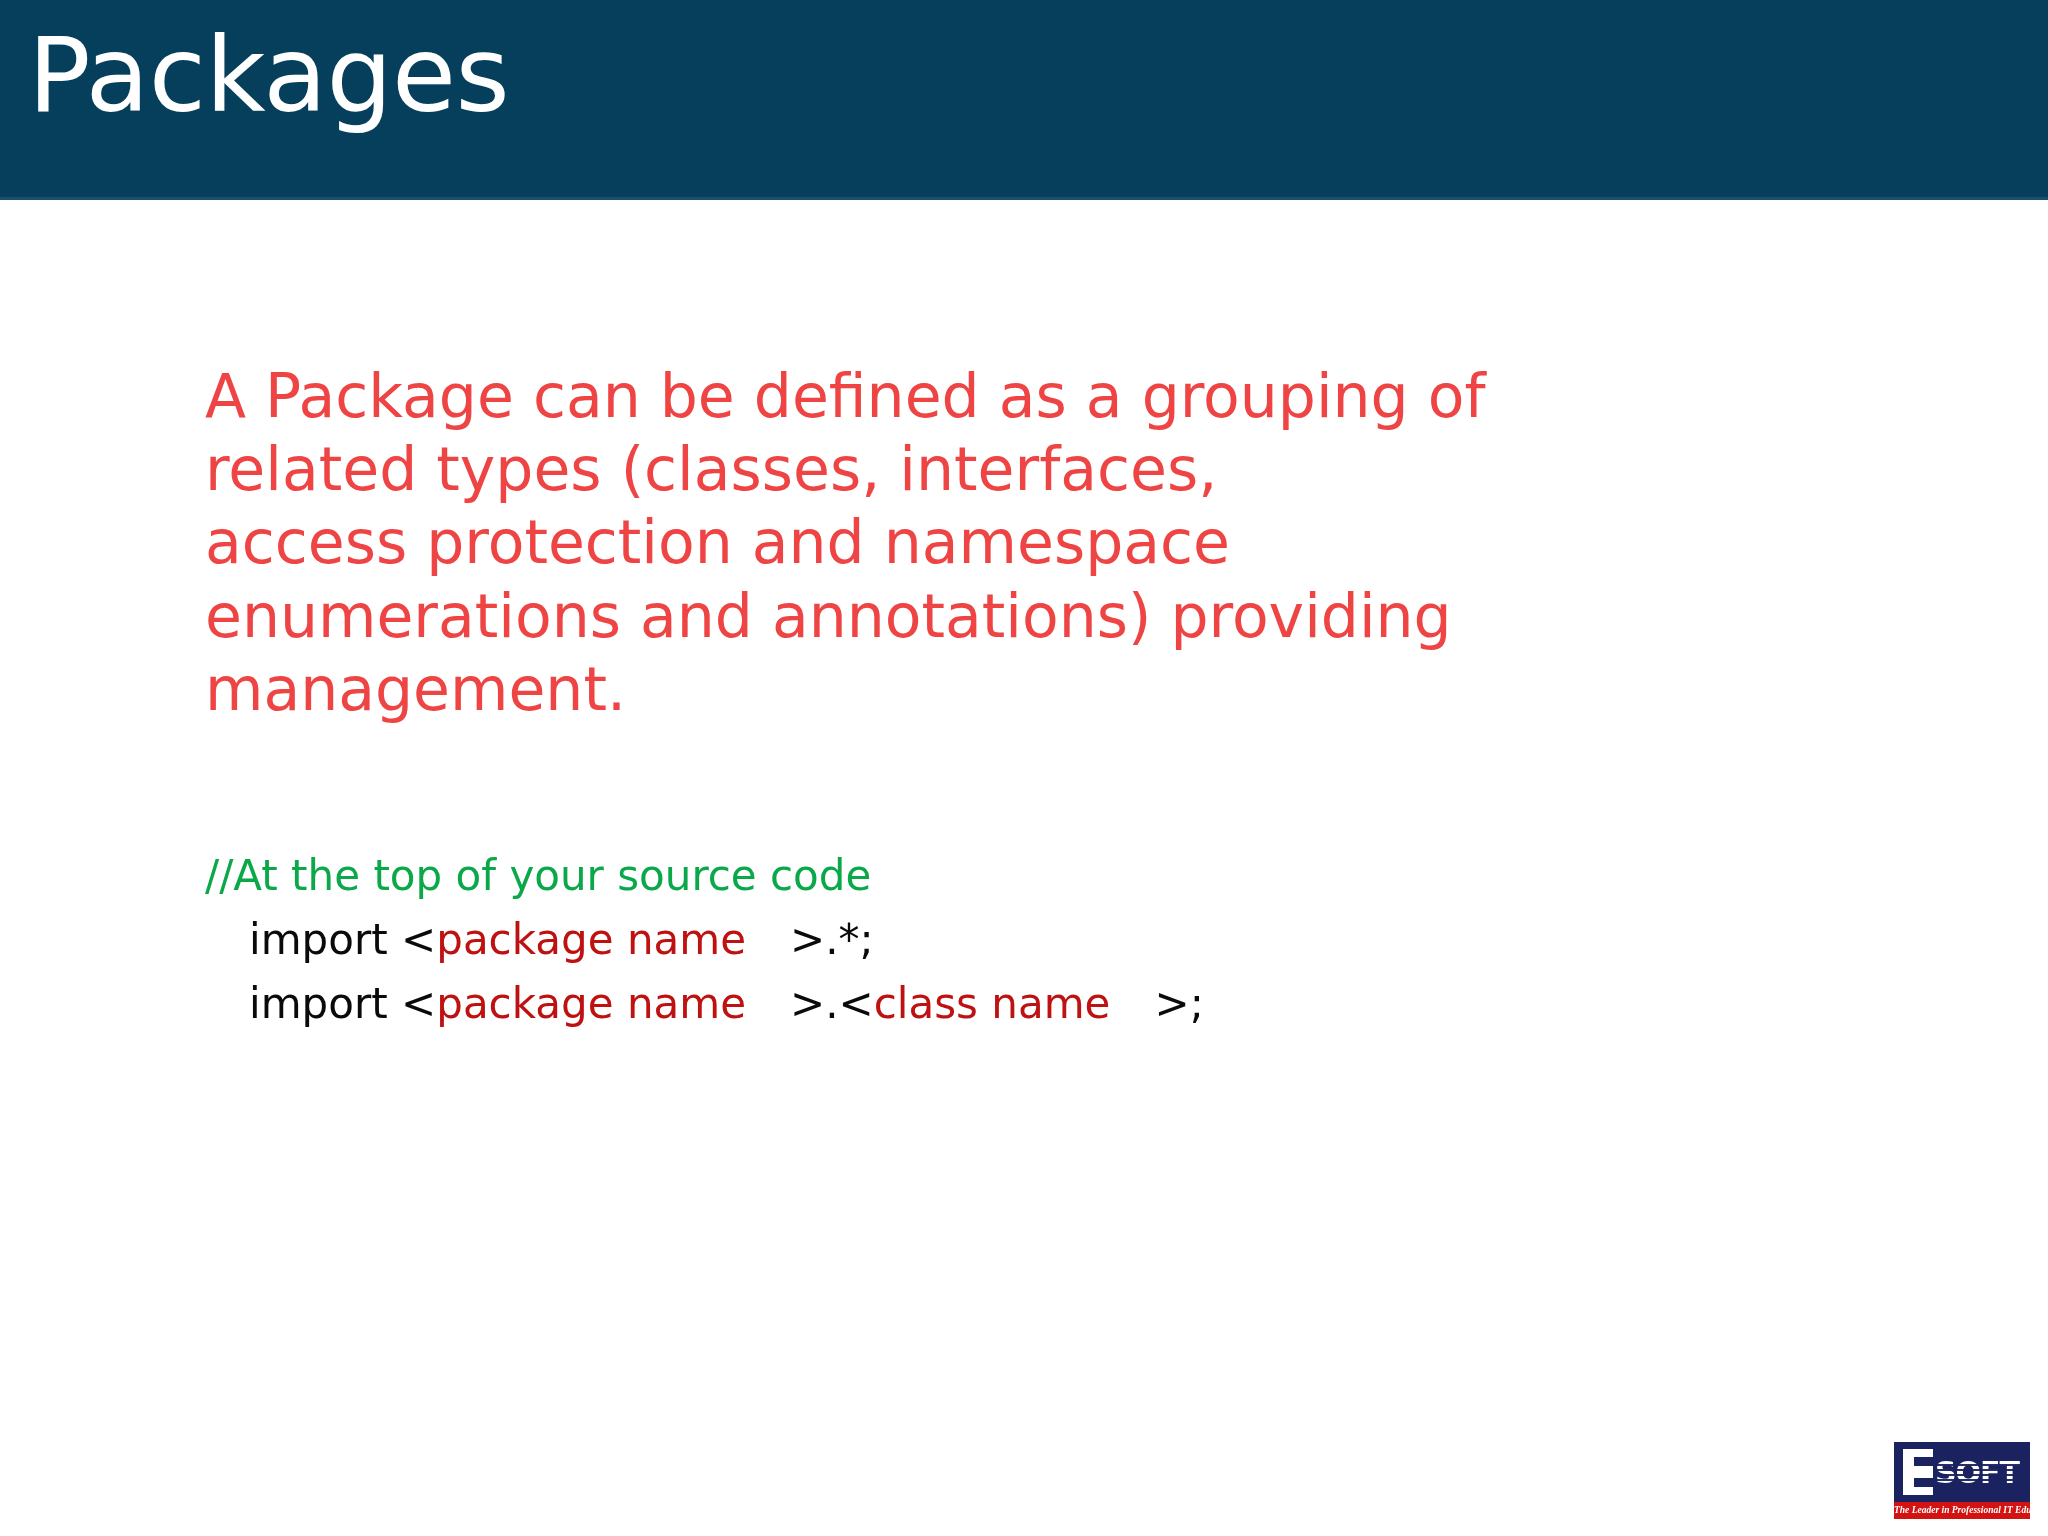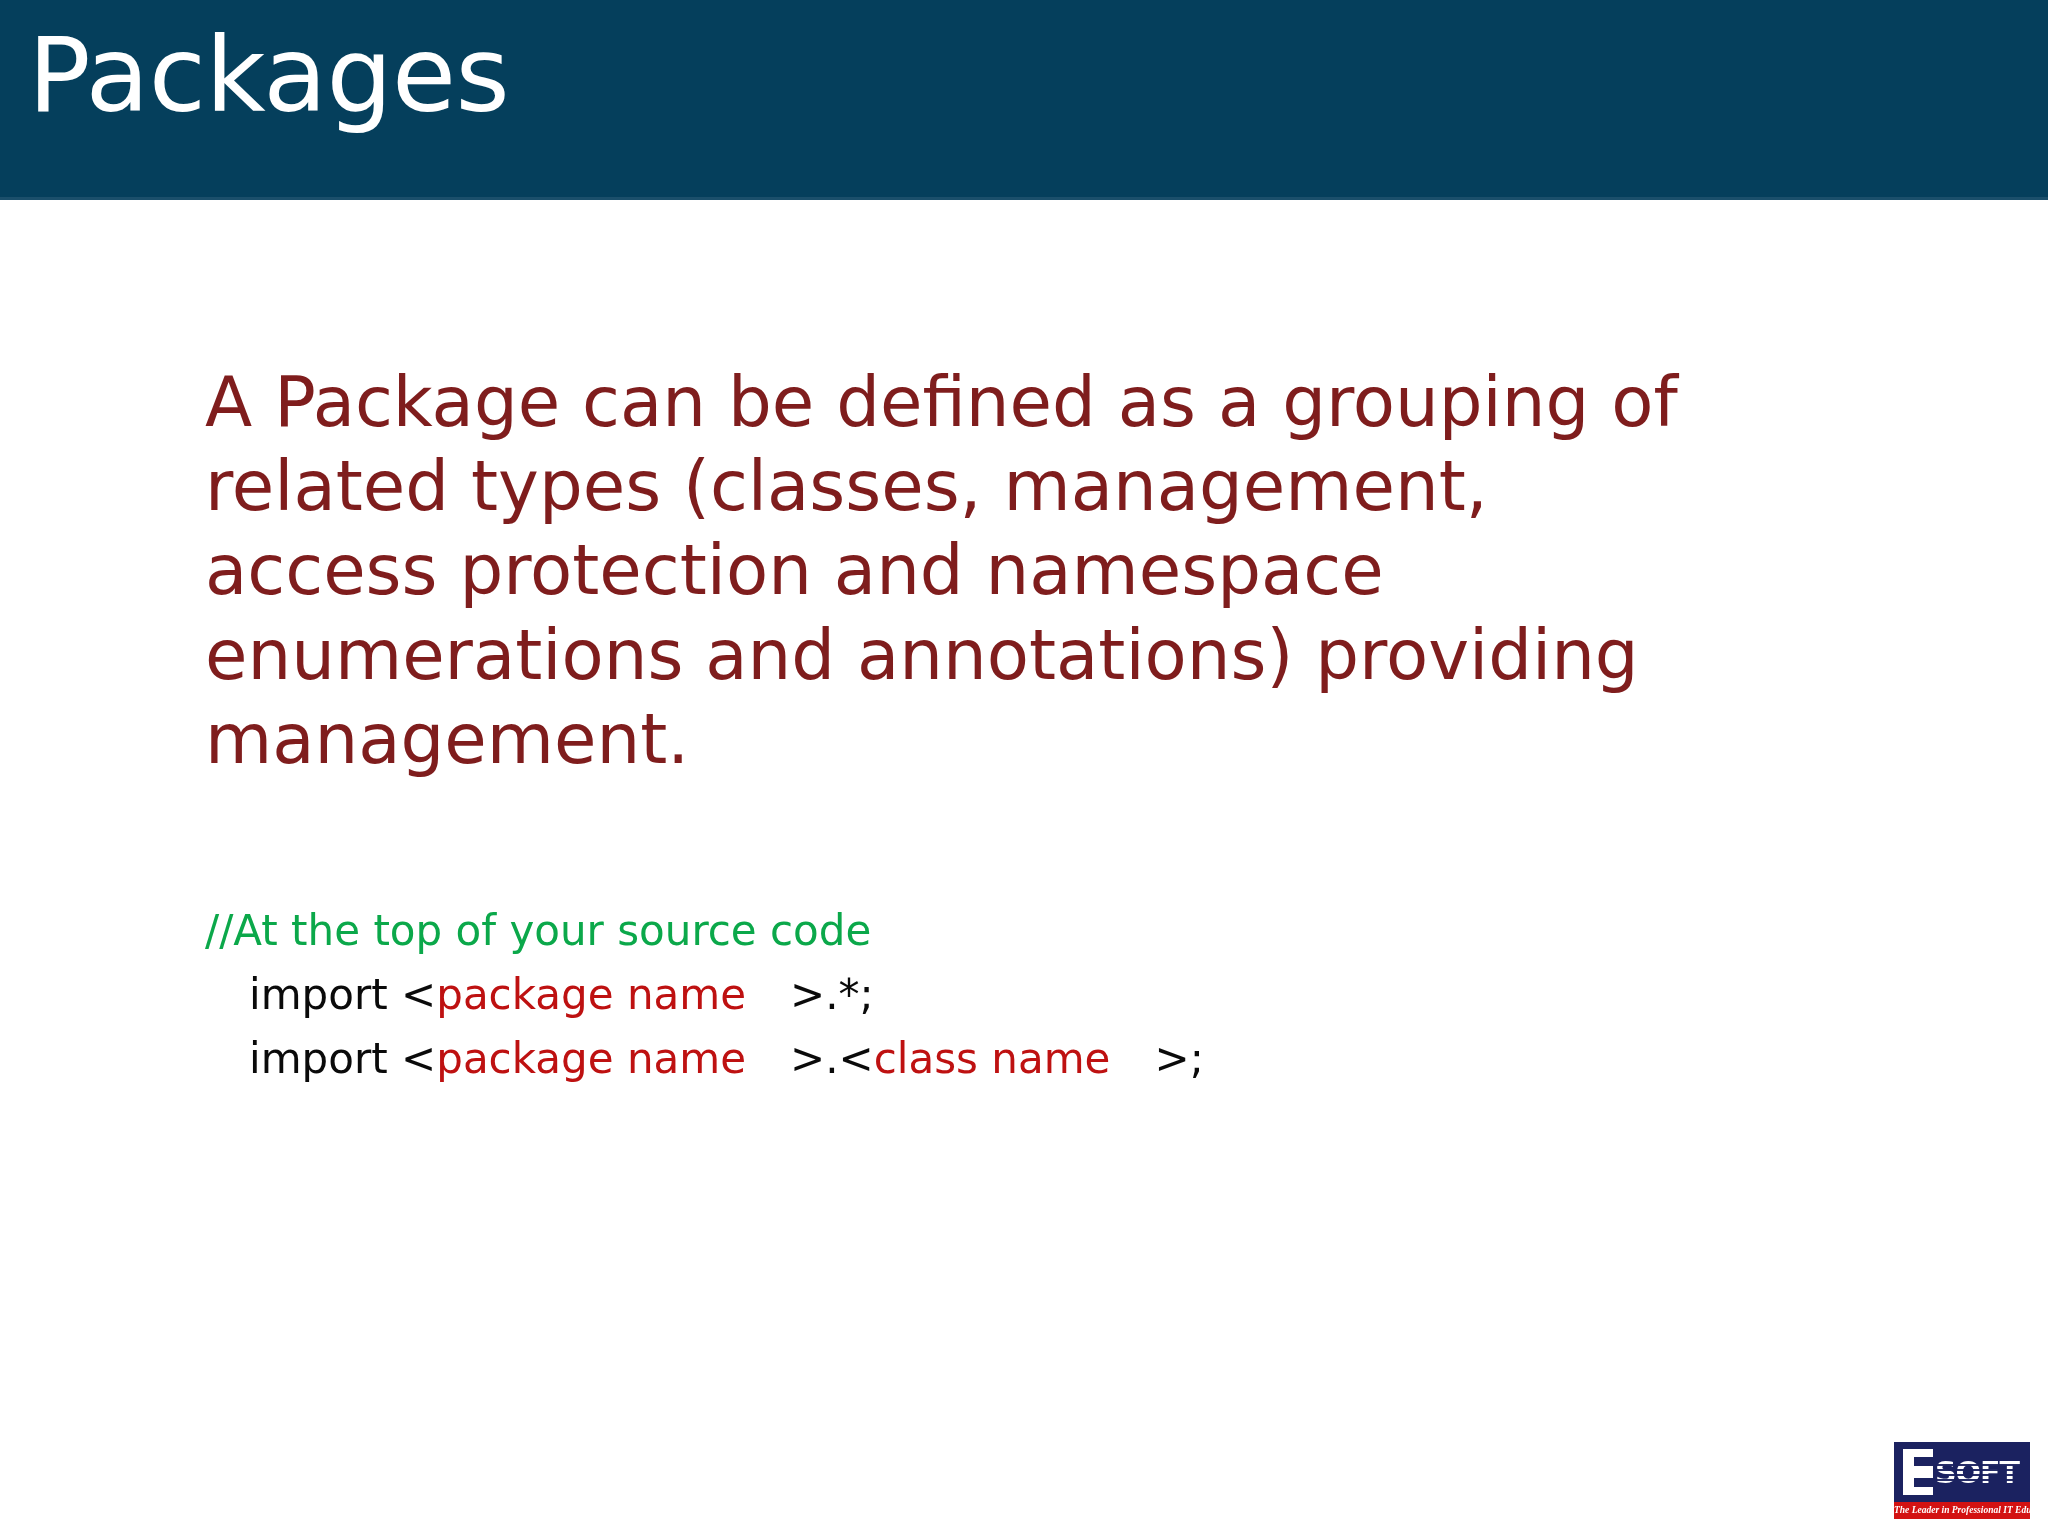--- a/index.html
+++ b/index.html
@@ -49,23 +49,23 @@
   
   .body-area {
     position: absolute;
     left: 205px;
     top: 360px;
     width: 1640px;
   }
 
   .para {
     font-family: "DejaVu Sans", sans-serif;
-    font-size: 69px;
+    font-size: 60px;
     line-height: 1.22;
-    color: #7f1d1d;
+    color: #ef4444;
     width: 1300px;
     margin: 0;
     font-weight: 400;
   }
   .para .ln { display: block; white-space: nowrap; }
 
   .code-block {
     margin-top: 118px;
     font-family: "DejaVu Sans", sans-serif;
     font-size: 42px;
@@ -170,21 +170,21 @@
 <div class="slide">
 
   <div class="title-band">
     <div class="slide-title">Packages</div>
   </div>
 
   <div class="body-area">
 
     <div class="para">
       <span class="ln">A Package can be defined as a grouping of</span>
-      <span class="ln">related types (classes, management,</span>
+      <span class="ln">related types (classes, interfaces,</span>
       <span class="ln">access protection and namespace</span>
       <span class="ln">enumerations and annotations) providing</span>
       <span class="ln">management.</span>
     </div>
 
     <div class="code-block">
 
       <span class="code-line">
         <span class="c-comment">//At the top of your source code</span>
       </span>

